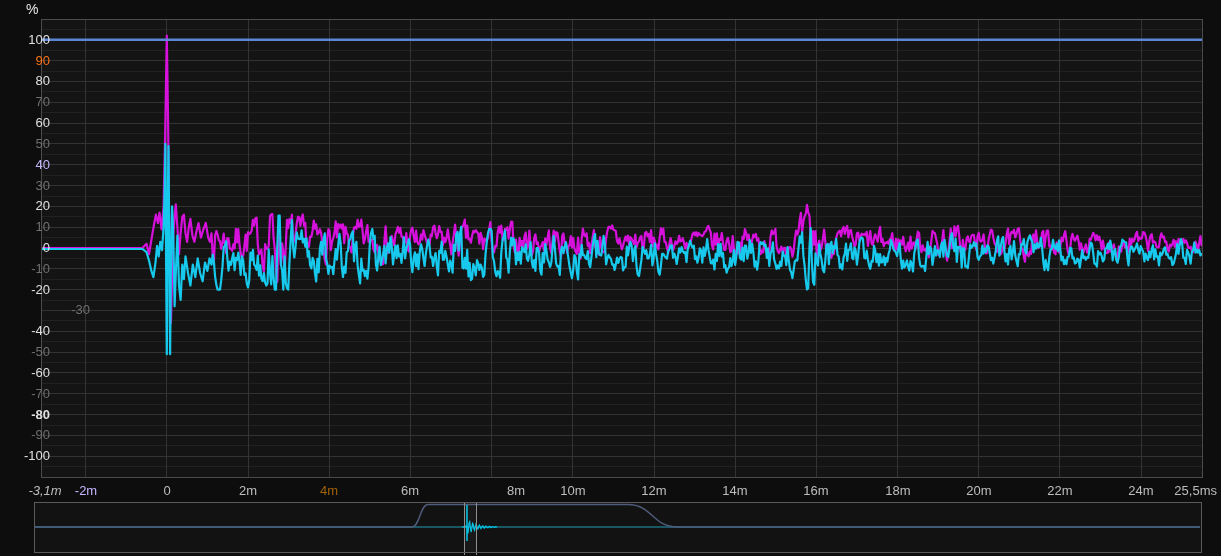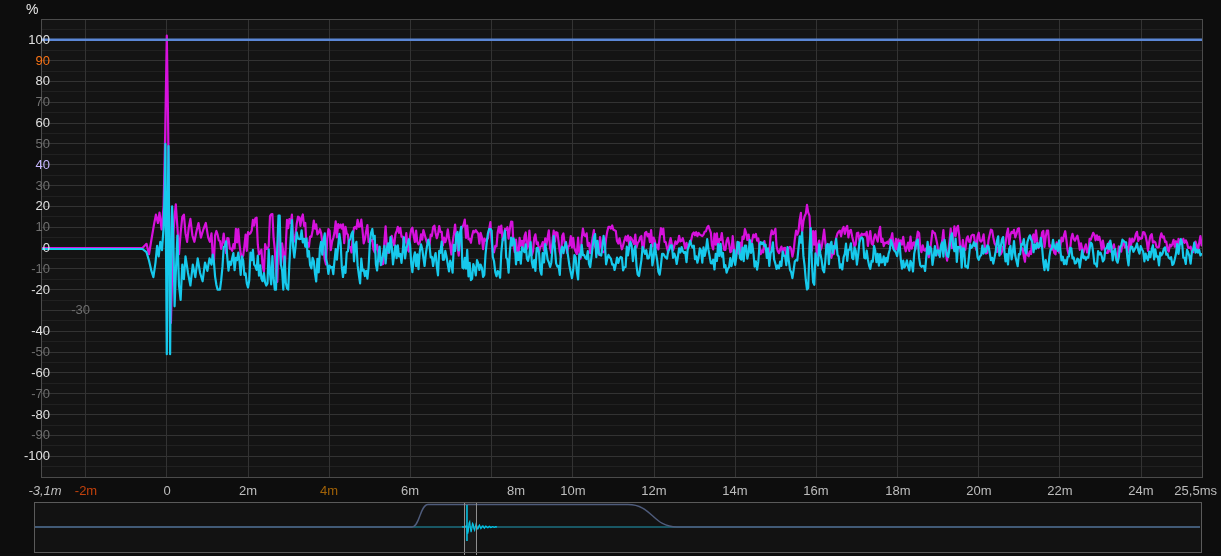--- a/index.html
+++ b/index.html
@@ -120,25 +120,25 @@
       <span class="ylab" style="top: 198px; color: rgb(224, 224, 224);">20</span>
       <span class="ylab" style="top: 219px; color: rgb(111, 111, 111);">10</span>
       <span class="ylab" style="top: 240px; color: rgb(224, 224, 224);">0</span>
       <span class="ylab" style="top: 261px; color: rgb(111, 111, 111);">-10</span>
       <span class="ylab" style="top: 282px; color: rgb(224, 224, 224);">-20</span>
       <span class="ylab" style="top: 302px; color: rgb(111, 111, 111); margin-left: 40px;">-30</span>
       <span class="ylab" style="top: 323px; color: rgb(224, 224, 224);">-40</span>
       <span class="ylab" style="top: 344px; color: rgb(111, 111, 111);">-50</span>
       <span class="ylab" style="top: 365px; color: rgb(224, 224, 224);">-60</span>
       <span class="ylab" style="top: 386px; color: rgb(111, 111, 111);">-70</span>
-      <span class="ylab" style="top: 407px; color: rgb(224, 224, 224);">-80</span>
+      <span class="ylab" style="top: 407px; color: rgb(224, 224, 224); font-weight: bold;">-80</span>
       <span class="ylab" style="top: 427px; color: rgb(111, 111, 111);">-90</span>
       <span class="ylab" style="top: 448px; color: rgb(224, 224, 224);">-100</span>
       <span class="xlab" style="left: 45px; color: rgb(189, 189, 189); font-style: italic;">-3,1m</span>
-      <span class="xlab" style="left: 86px; color: #c2410c;">-2m</span>
+      <span class="xlab" style="left: 86px; color: #c4b5fd;">-2m</span>
       <span class="xlab" style="left: 167px; color: rgb(189, 189, 189);">0</span>
       <span class="xlab" style="left: 248px; color: rgb(189, 189, 189);">2m</span>
       <span class="xlab" style="left: 329px; color: #a16207;">4m</span>
       <span class="xlab" style="left: 410px; color: rgb(189, 189, 189);">6m</span>
       <span class="xlab" style="left: 516px; color: rgb(189, 189, 189);">8m</span>
       <span class="xlab" style="left: 573px; color: rgb(189, 189, 189);">10m</span>
       <span class="xlab" style="left: 654px; color: rgb(189, 189, 189);">12m</span>
       <span class="xlab" style="left: 735px; color: rgb(189, 189, 189);">14m</span>
       <span class="xlab" style="left: 816px; color: rgb(189, 189, 189);">16m</span>
       <span class="xlab" style="left: 898px; color: rgb(189, 189, 189);">18m</span>

